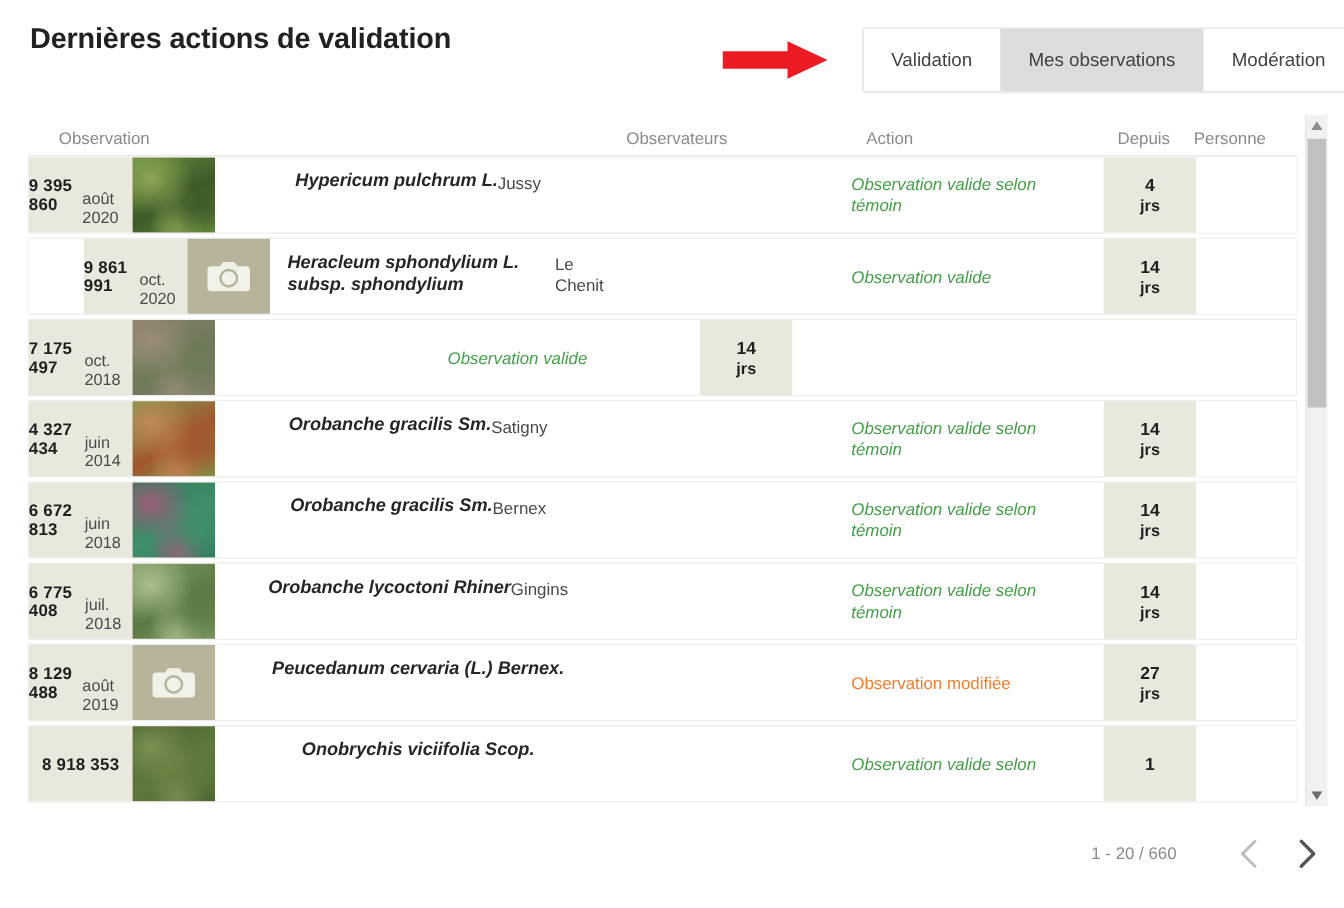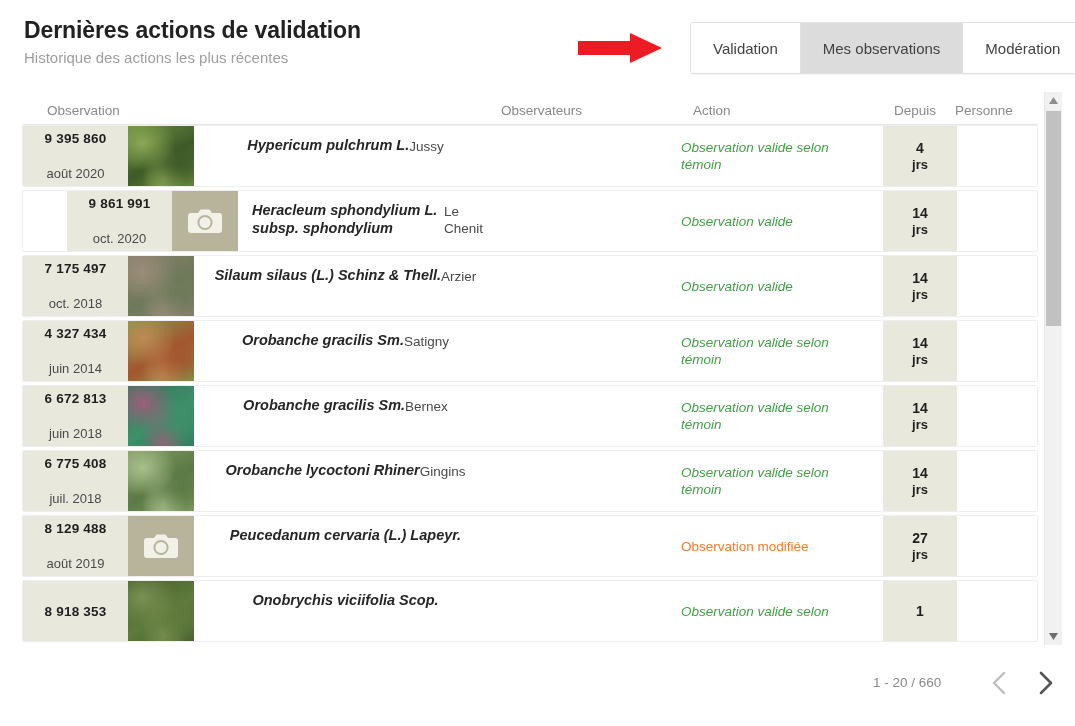--- a/index.html
+++ b/index.html
@@ -115,24 +115,23 @@
     display: flex;
     align-items: stretch;
     background: #ffffff;
     border: 1px solid #eeeeee;
     border-radius: 2px;
     margin-bottom: 3px;
     box-sizing: border-box;
     cursor: pointer;
   }
   .cell-id {
-    width: 105px;
+    width: 83px;
     background: #e9e8dd;
     display: flex;
-    flex-direction: column;
     align-items: center;
     justify-content: center;
     flex: 0 0 auto;
   }
   .obs-id {
     font-size: 13.5px;
     font-weight: bold;
     color: #1f1f1f;
     letter-spacing: 0.2px;
   }
@@ -273,21 +272,20 @@
   }
   .pager-prev { left: 980px; }
   .pager-next { left: 1026px; }
 </style>
 </head>
 <body>
 
 <div class="page-header">
   <div class="title-block">
     <h1 class="page-title">Dernières actions de validation</h1>
-    <p class="page-subtitle">Historique des actions les plus récentes</p>
   </div>
 
   <svg class="annot-arrow" viewBox="0 0 84 30" xmlns="http://www.w3.org/2000/svg">
     <polygon points="0,8 52,8 52,0 84,15 52,30 52,22 0,22" fill="#ed1c24"></polygon>
   </svg>
 
   <div class="tab-group" id="tab-group">
       <div class="tab">
         <span>Validation</span>
       </div>
@@ -358,24 +356,20 @@
         <div class="cell-person"></div>
       </div>
       <div class="row" style="height: 62px;">
         <div class="cell-id">
           <div class="obs-id">7 175 497</div>
           <div class="obs-date">oct. 2018</div>
         </div>
         <div class="cell-thumb">
           <div class="thumb-img" style="background: radial-gradient(at 22% 28%, rgb(154, 141, 120) 0%, transparent 46%), radial-gradient(at 78% 62%, rgb(109, 122, 90) 0%, transparent 52%), radial-gradient(at 55% 88%, rgb(154, 141, 120) 0%, transparent 44%), linear-gradient(150deg, rgb(138, 127, 110) 0%, rgb(109, 122, 90) 55%, rgb(138, 127, 110) 100%); filter: blur(0.6px);"></div>
         </div>
-        <div class="cell-name">
-          <div class="sp-name">Silaum silaus (L.) Schinz &amp; Thell.</div>
-          <div class="sp-place">Arzier</div>
-        </div>
         <div class="cell-observers"></div>
         <div class="cell-action">
           <span class="act-valid">Observation valide</span>
         </div>
         <div class="cell-depuis">
           <div class="dep-num">14</div>
           <div class="dep-unit">jrs</div>
         </div>
         <div class="cell-person"></div>
       </div>
@@ -450,21 +444,21 @@
           <div class="obs-id">8 129 488</div>
           <div class="obs-date">août 2019</div>
         </div>
         <div class="cell-thumb" style="background: rgb(183, 180, 155);">
           <svg class="cam-icon" width="36" height="30" viewBox="0 0 36 30" xmlns="http://www.w3.org/2000/svg">
             <path d="M4 7h7l2.5-3.5h9L25 7h7a3 3 0 0 1 3 3v14a3 3 0 0 1-3 3H4a3 3 0 0 1-3-3V10a3 3 0 0 1 3-3z" fill="#f2f1e8"></path>
             <circle cx="18" cy="16.5" r="6.6" fill="none" stroke="#b7b49b" stroke-width="2"></circle>
           </svg>
         </div>
         <div class="cell-name">
-          <div class="sp-name">Peucedanum cervaria (L.) Lapeyr.</div>
+          <div class="sp-name">Peucedanum cervaria (L.) Bernex.</div>
         </div>
         <div class="cell-observers"></div>
         <div class="cell-action">
           <span class="act-modified">Observation modifiée</span>
         </div>
         <div class="cell-depuis">
           <div class="dep-num">27</div>
           <div class="dep-unit">jrs</div>
         </div>
         <div class="cell-person"></div>

